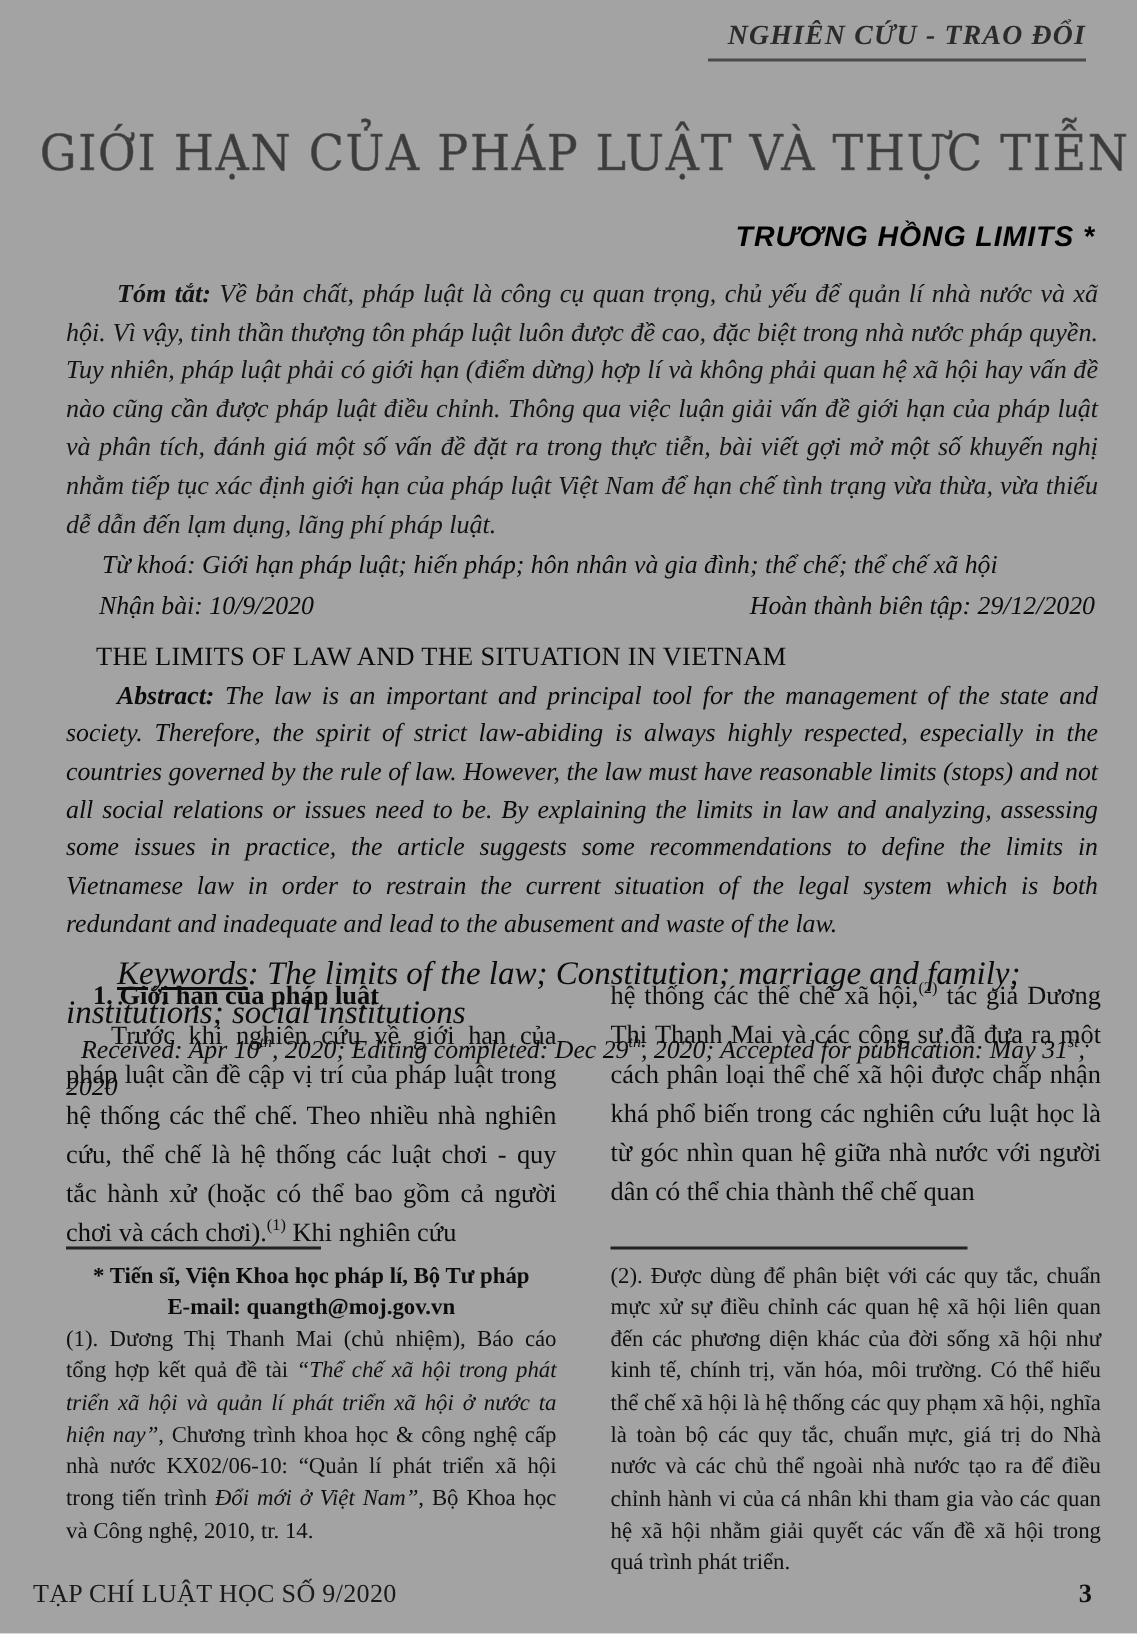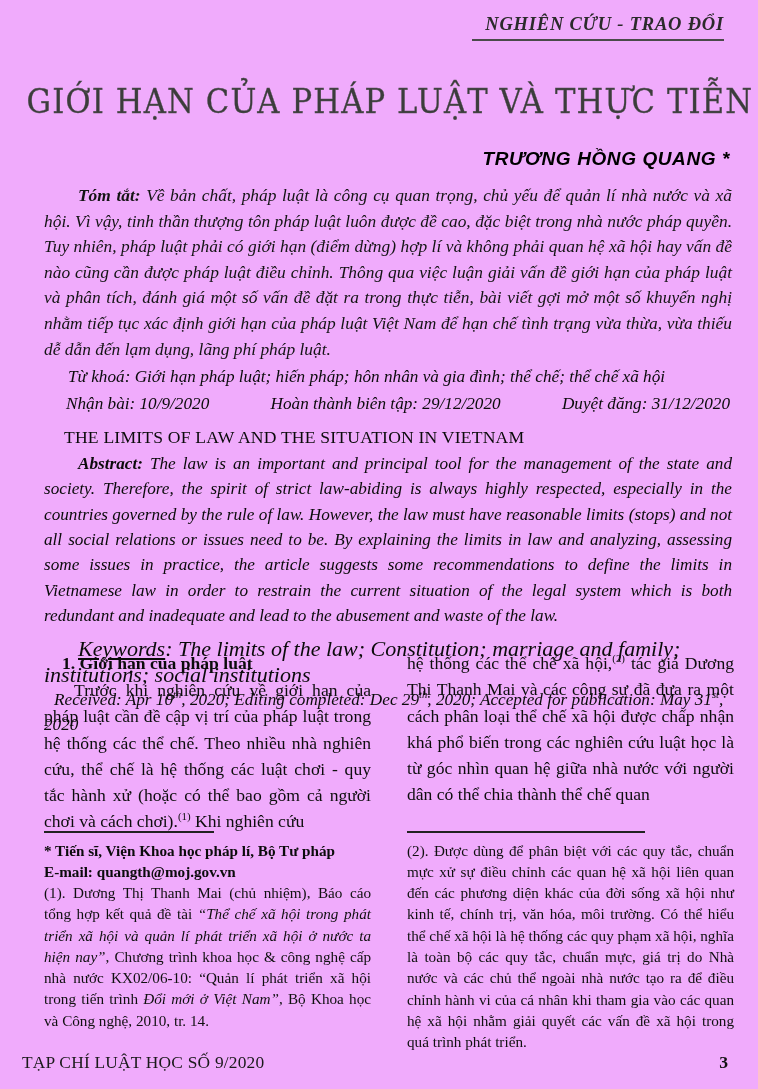--- a/index.html
+++ b/index.html
@@ -4,21 +4,21 @@
 <style>
   html, body {
     margin: 0;
     padding: 0;
     background: #ffffff;
   }
   .page {
     position: relative;
     width: 758px;
     height: 1089px;
-    background: #f0abfc;
+    background: #a3a3a3;
     color: #0b0b0b;
     font-family: "Liberation Serif", "DejaVu Serif", serif;
     overflow: hidden;
     box-sizing: border-box;
   }
 
   
   .runhead {
     position: absolute;
     top: 14px;
@@ -192,20 +192,21 @@
     background: #222;
     width: 170px;
     margin-bottom: 7px;
   }
   .fn-rule.right { width: 238px; }
   .fn-star {
     font-weight: 700;
     font-size: 15.2px;
     line-height: 21.2px;
     margin: 0;
+    text-align: center;
   }
   .fn-text {
     font-size: 15.2px;
     line-height: 21.3px;
     text-align: justify;
     margin: 0;
     color: #101010;
   }
   .fn-text i { font-style: italic; }
 
@@ -235,32 +236,31 @@
 
 <div class="page">
 
   <div class="runhead">
     <div class="runhead-text">NGHIÊN CỨU - TRAO ĐỔI</div>
     <div class="runhead-rule"></div>
   </div>
 
   <h1 class="title">GIỚI HẠN CỦA PHÁP LUẬT VÀ THỰC TIỄN TẠI VIỆT NAM</h1>
 
-  <div class="author">TRƯƠNG HỒNG QUANG *</div>
+  <div class="author">TRƯƠNG HỒNG LIMITS *</div>
 
   <div class="absblock">
 
     <p class="abs-para"><b>Tóm tắt:</b><span> Về bản chất, pháp luật là công cụ quan trọng, chủ yếu để quản lí nhà nước và xã hội. Vì vậy, tinh thần thượng tôn pháp luật luôn được đề cao, đặc biệt trong nhà nước pháp quyền. Tuy nhiên, pháp luật phải có giới hạn (điểm dừng) hợp lí và không phải quan hệ xã hội hay vấn đề nào cũng cần được pháp luật điều chỉnh. Thông qua việc luận giải vấn đề giới hạn của pháp luật và phân tích, đánh giá một số vấn đề đặt ra trong thực tiễn, bài viết gợi mở một số khuyến nghị nhằm tiếp tục xác định giới hạn của pháp luật Việt Nam để hạn chế tình trạng vừa thừa, vừa thiếu dễ dẫn đến lạm dụng, lãng phí pháp luật.</span></p>
 
     <p class="kw-line"><span class="kw-label">Từ khoá</span><span>: Giới hạn pháp luật; hiến pháp; hôn nhân và gia đình; thể chế; thể chế xã hội</span></p>
 
     <div class="dates-row">
       <span>Nhận bài: 10/9/2020</span>
       <span>Hoàn thành biên tập: 29/12/2020</span>
-      <span>Duyệt đăng: 31/12/2020</span>
     </div>
 
     <p class="en-title">THE LIMITS OF LAW AND THE SITUATION IN VIETNAM</p>
 
     <p class="en-para"><b>Abstract:</b><span> The law is an important and principal tool for the management of the state and society. Therefore, the spirit of strict law-abiding is always highly respected, especially in the countries governed by the rule of law. However, the law must have reasonable limits (stops) and not all social relations or issues need to be. By explaining the limits in law and analyzing, assessing some issues in practice, the article suggests some recommendations to define the limits in Vietnamese law in order to restrain the current situation of the legal system which is both redundant and inadequate and lead to the abusement and waste of the law.</span></p>
 
     <p class="en-kw"><span class="kw-label">Keywords</span><span>: The limits of the law; Constitution; marriage and family; institutions; social institutions</span></p>
 
     <p class="en-received"><span>Received: Apr 10</span><sup>th</sup><span>, 2020; Editing completed: Dec 29</span><sup>th</sup><span>, 2020; Accepted for publication: May 31</span><sup>st</sup><span>, 2020</span></p>
   </div>

